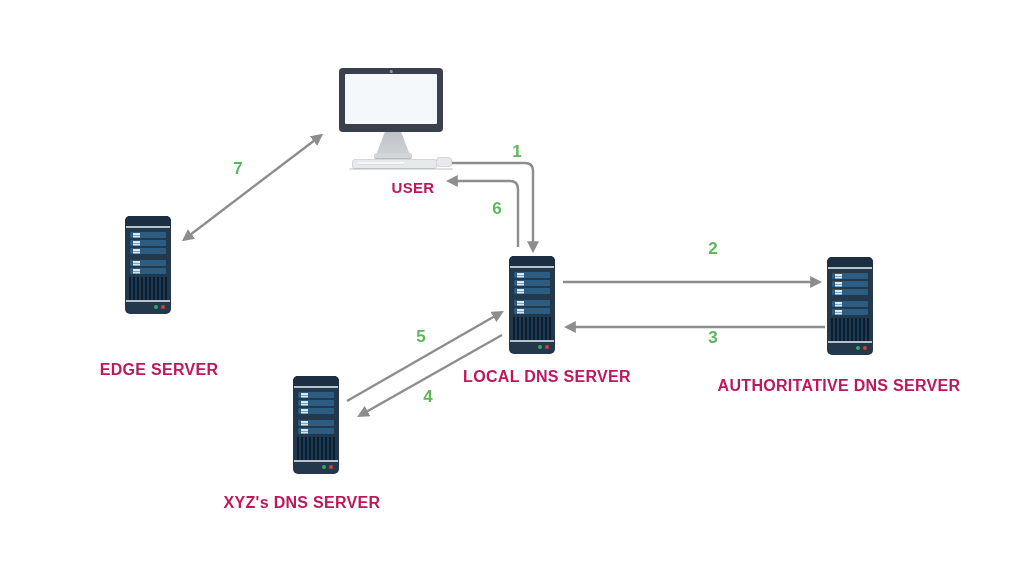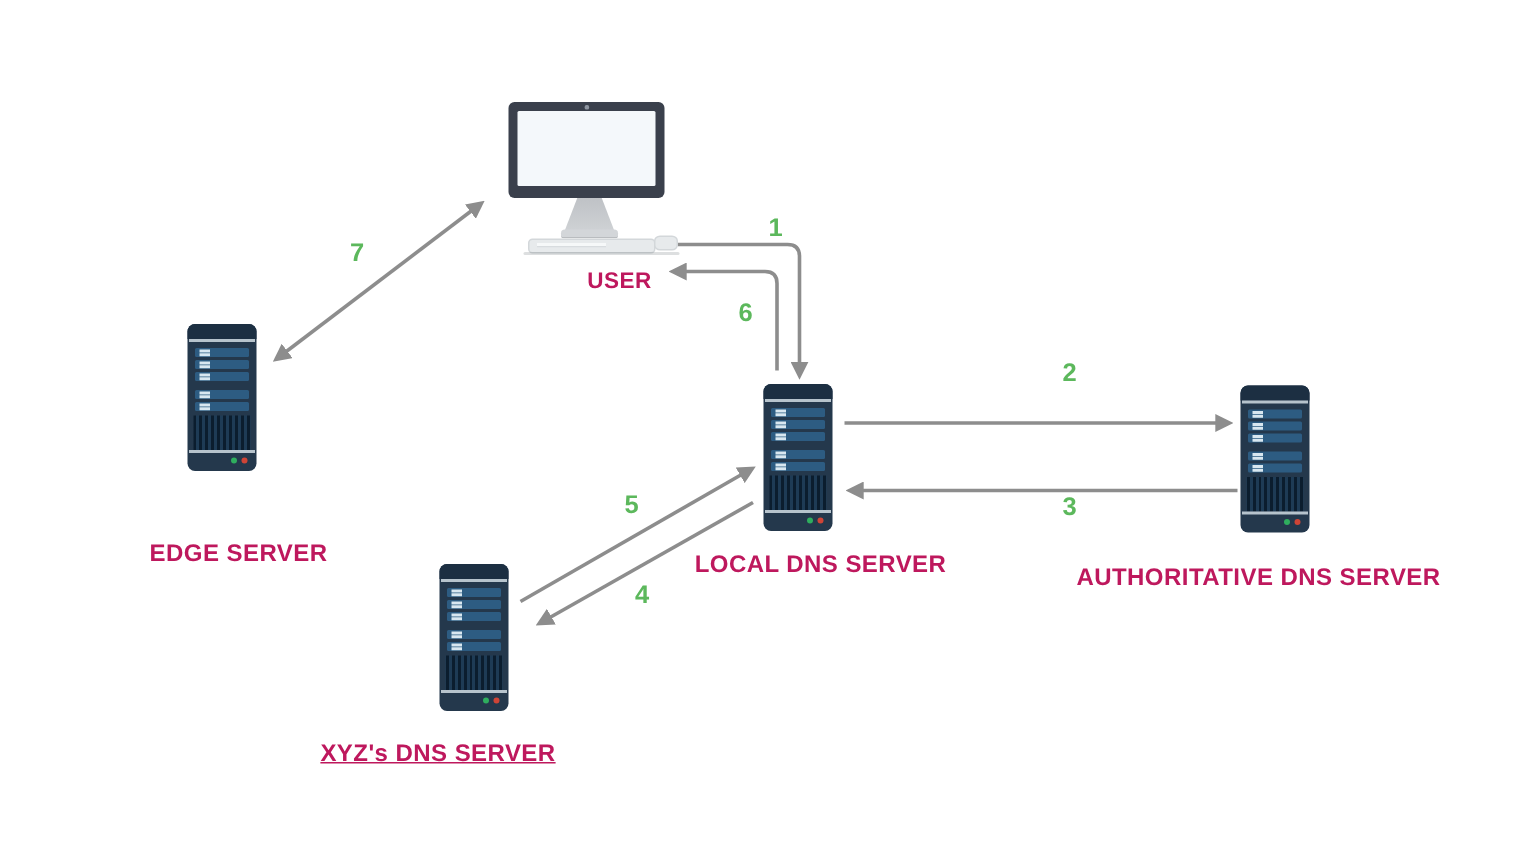--- a/index.html
+++ b/index.html
@@ -181,21 +181,21 @@
     <div class="srv-leds">
       <span class="led led-green"></span>
       <span class="led led-red"></span>
     </div>
   </div>
 
   <div class="node-label" style="left:413px;top:179px;font-size:15px;">USER</div>
   <div class="node-label" style="left:159px;top:361px;">EDGE SERVER</div>
   <div class="node-label" style="left:547px;top:368px;">LOCAL DNS SERVER</div>
   <div class="node-label" style="left:839px;top:377px;">AUTHORITATIVE DNS SERVER</div>
-  <div class="node-label" style="left:292px;top:494px;text-decoration:underline;">XYZ's DNS SERVER</div>
+  <div class="node-label" style="left:302px;top:494px;">XYZ's DNS SERVER</div>
 
   <div class="step-num" style="left:517px;top:152px;">1</div>
   <div class="step-num" style="left:713px;top:249px;">2</div>
   <div class="step-num" style="left:713px;top:338px;">3</div>
   <div class="step-num" style="left:428px;top:397px;">4</div>
   <div class="step-num" style="left:421px;top:337px;">5</div>
   <div class="step-num" style="left:497px;top:209px;">6</div>
   <div class="step-num" style="left:238px;top:169px;">7</div>
 
 </div>

